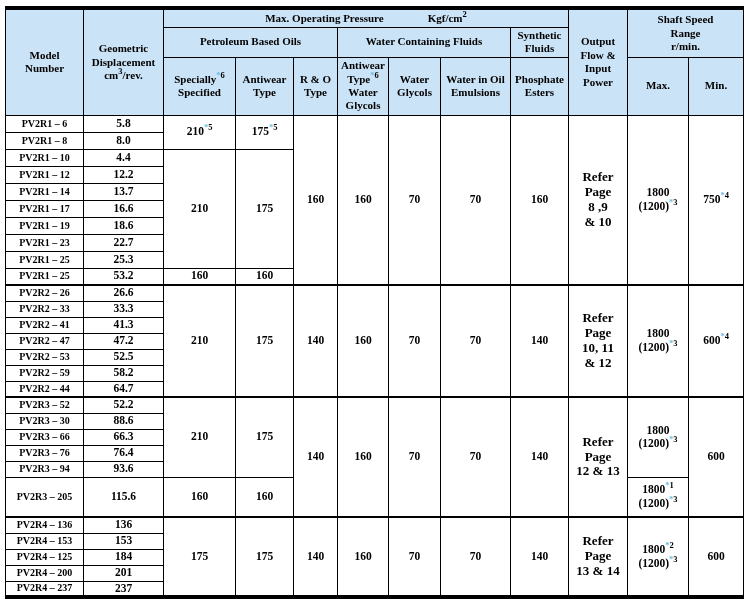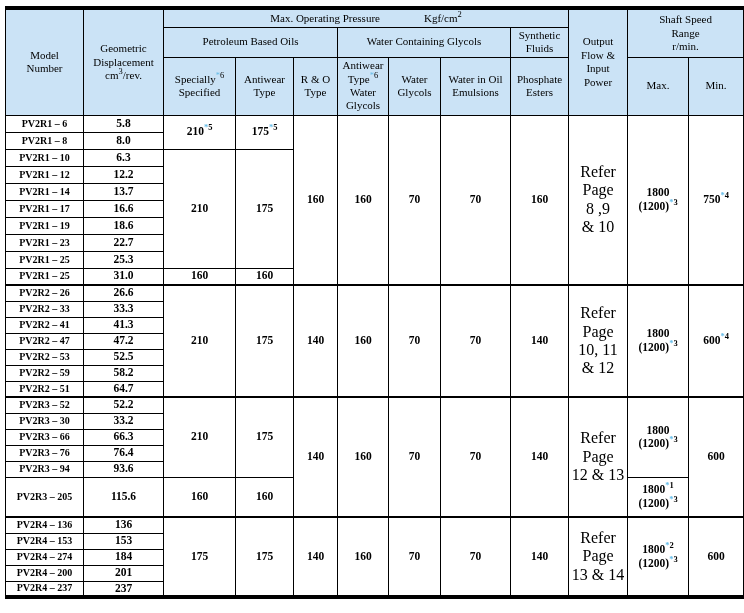--- a/index.html
+++ b/index.html
@@ -3,33 +3,33 @@
 <meta charset="utf-8">
 <style>
   :root { --header-bg:#cbe3f6; --ast:#66bce8; --ink:#000; }
   * { box-sizing: border-box; }
   body { margin:0; background:#fff; font-family:"Liberation Serif", serif; color:var(--ink); }
   .page { width:744px; height:613px; overflow:hidden; padding:6px 0 0 5px; background:#fff; }
   table.spec { border-collapse:collapse; width:738px; table-layout:fixed;
                border-left:1px solid #000; border-right:1px solid #000;
                border-top:4px solid #000; border-bottom:4px solid #000; }
   th, td { border:1px solid #000; text-align:center; vertical-align:middle; padding:0 1px; overflow:hidden; }
-  thead th { background:var(--header-bg); font-weight:normal; font-size:11px; line-height:1.22; }
+  thead th { background:var(--header-bg); font-weight:bold; font-size:11px; line-height:1.22; }
   tr.h1 { height:19px; }
   tr.h2 { height:30px; }
   tr.h3 { height:58px; }
   tbody td { font-size:11.5px; line-height:1.18; height:17px; font-weight:bold; }
   tbody tr.s16 td { height:16px; }
   tbody tr.tall td { height:40px; }
   td.model { font-size:10px; }
   tr.section-start > td { border-top:2.5px solid #000; }
   sup { font-size:8.5px; line-height:0; vertical-align:super; }
   .ast { color:var(--ast); }
   .gap { display:inline-block; width:44px; }
-  td.output { font-weight:normal; font-size:16px; line-height:1.15; }
+  td.output { font-weight:bold; font-size:13px; line-height:1.15; }
 </style>
 </head>
 <body>
 
 <div class="page">
   <table class="spec">
     <colgroup>
       <col style="width:78px">
         <col style="width:80px">
         <col style="width:72px">
@@ -46,21 +46,21 @@
     <thead>
       <tr class="h1">
         <th rowspan="3">Model<br>Number</th>
         <th rowspan="3">Geometric<br>Displacement<br>cm<sup>3</sup>/rev.</th>
         <th colspan="7">Max. Operating Pressure<span class="gap"></span>Kgf/cm<sup>2</sup></th>
         <th rowspan="3">Output<br>Flow &amp;<br>Input<br>Power</th>
         <th colspan="2" rowspan="2">Shaft Speed<br>Range<br>r/min.</th>
       </tr>
       <tr class="h2">
         <th colspan="3">Petroleum Based Oils</th>
-        <th colspan="3">Water Containing Glycols</th>
+        <th colspan="3">Water Containing Fluids</th>
         <th>Synthetic<br>Fluids</th>
       </tr>
       <tr class="h3">
         <th>Specially<sup><span class="ast">*</span>6</sup><br>Specified</th>
         <th>Antiwear<br>Type</th>
         <th>R &amp; O<br>Type</th>
         <th>Antiwear<br>Type<sup><span class="ast">*</span>6</sup><br>Water<br>Glycols</th>
         <th>Water<br>Glycols</th>
         <th>Water in Oil<br>Emulsions</th>
         <th>Phosphate<br>Esters</th>
@@ -82,21 +82,21 @@
           <td rowspan="10" class="output">Refer<br>Page<br>8 ,9<br>&amp; 10</td>
           <td rowspan="10">1800<br>(1200)<sup><span class="ast">*</span>3</sup></td>
           <td rowspan="10">750<sup><span class="ast">*</span>4</sup></td>
         </tr>
         <tr>
           <td class="model">PV2R1 – 8</td>
           <td class="disp">8.0</td>
         </tr>
         <tr>
           <td class="model">PV2R1 – 10</td>
-          <td class="disp">6.3</td>
+          <td class="disp">4.4</td>
           <td rowspan="7">210</td>
           <td rowspan="7">175</td>
         </tr>
         <tr>
           <td class="model">PV2R1 – 12</td>
           <td class="disp">12.2</td>
         </tr>
         <tr>
           <td class="model">PV2R1 – 14</td>
           <td class="disp">13.7</td>
@@ -112,21 +112,21 @@
         <tr>
           <td class="model">PV2R1 – 23</td>
           <td class="disp">22.7</td>
         </tr>
         <tr>
           <td class="model">PV2R1 – 25</td>
           <td class="disp">25.3</td>
         </tr>
         <tr>
           <td class="model">PV2R1 – 25</td>
-          <td class="disp">31.0</td>
+          <td class="disp">53.2</td>
           <td rowspan="1">160</td>
           <td rowspan="1">160</td>
         </tr>
         <tr class="section-start s16">
           <td class="model">PV2R2 – 26</td>
           <td class="disp">26.6</td>
           <td rowspan="7">210</td>
           <td rowspan="7">175</td>
           <td rowspan="7">140</td>
           <td rowspan="7">160</td>
@@ -151,40 +151,40 @@
         </tr>
         <tr class="s16">
           <td class="model">PV2R2 – 53</td>
           <td class="disp">52.5</td>
         </tr>
         <tr class="s16">
           <td class="model">PV2R2 – 59</td>
           <td class="disp">58.2</td>
         </tr>
         <tr class="s16">
-          <td class="model">PV2R2 – 51</td>
+          <td class="model">PV2R2 – 44</td>
           <td class="disp">64.7</td>
         </tr>
         <tr class="section-start s16">
           <td class="model">PV2R3 – 52</td>
           <td class="disp">52.2</td>
           <td rowspan="5">210</td>
           <td rowspan="5">175</td>
           <td rowspan="6">140</td>
           <td rowspan="6">160</td>
           <td rowspan="6">70</td>
           <td rowspan="6">70</td>
           <td rowspan="6">140</td>
           <td rowspan="6" class="output">Refer<br>Page<br>12 &amp; 13</td>
           <td rowspan="5">1800<br>(1200)<sup><span class="ast">*</span>3</sup></td>
           <td rowspan="6">600</td>
         </tr>
         <tr class="s16">
           <td class="model">PV2R3 – 30</td>
-          <td class="disp">33.2</td>
+          <td class="disp">88.6</td>
         </tr>
         <tr class="s16">
           <td class="model">PV2R3 – 66</td>
           <td class="disp">66.3</td>
         </tr>
         <tr class="s16">
           <td class="model">PV2R3 – 76</td>
           <td class="disp">76.4</td>
         </tr>
         <tr class="s16">
@@ -210,21 +210,21 @@
           <td rowspan="5">140</td>
           <td rowspan="5" class="output">Refer<br>Page<br>13 &amp; 14</td>
           <td rowspan="5">1800<sup><span class="ast">*</span>2</sup><br>(1200)<sup><span class="ast">*</span>3</sup></td>
           <td rowspan="5">600</td>
         </tr>
         <tr class="s16">
           <td class="model">PV2R4 – 153</td>
           <td class="disp">153</td>
         </tr>
         <tr class="s16">
-          <td class="model">PV2R4 – 274</td>
+          <td class="model">PV2R4 – 125</td>
           <td class="disp">184</td>
         </tr>
         <tr class="s16">
           <td class="model">PV2R4 – 200</td>
           <td class="disp">201</td>
         </tr>
         <tr class="s16">
           <td class="model">PV2R4 – 237</td>
           <td class="disp">237</td>
         </tr>

